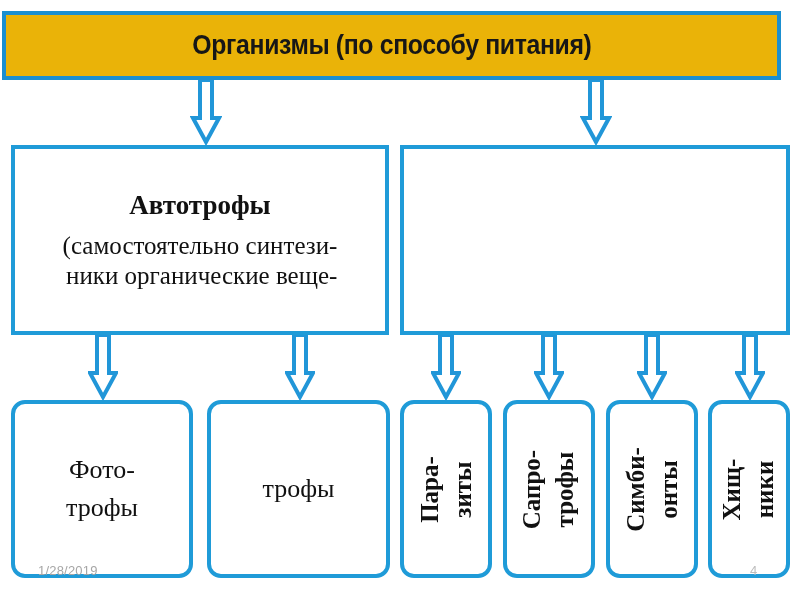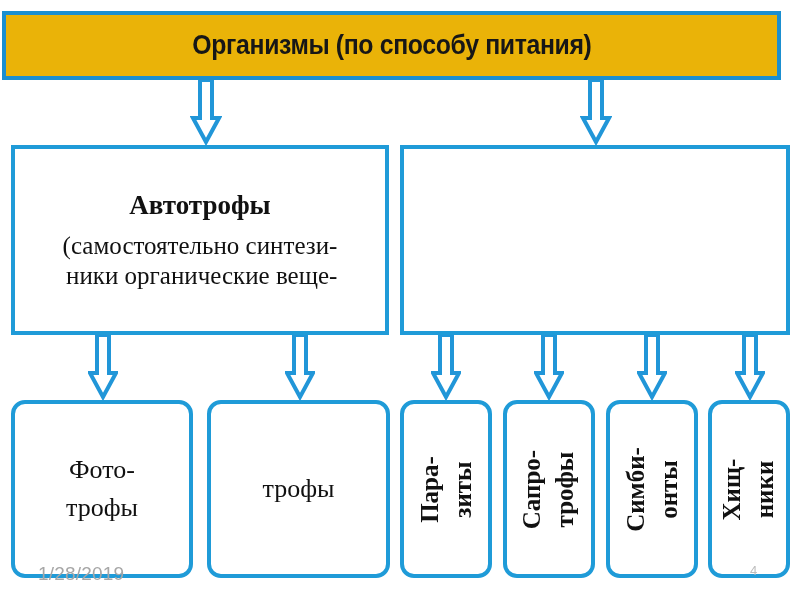--- a/index.html
+++ b/index.html
@@ -113,21 +113,21 @@
     position: absolute;
   }
   .arrow svg { display: block; }
 
   
   .footer-date {
     position: absolute;
     left: 38px;
     top: 563px;
     font-family: "Liberation Sans", "DejaVu Sans", sans-serif;
-    font-size: 19px;
+    font-size: 13px;
     color: #a6a6a6;
     letter-spacing: 0.2px;
   }
   .slide-number {
     position: absolute;
     left: 750px;
     top: 563px;
     font-family: "Liberation Sans", "DejaVu Sans", sans-serif;
     font-size: 13px;
     color: #bdbdbd;

